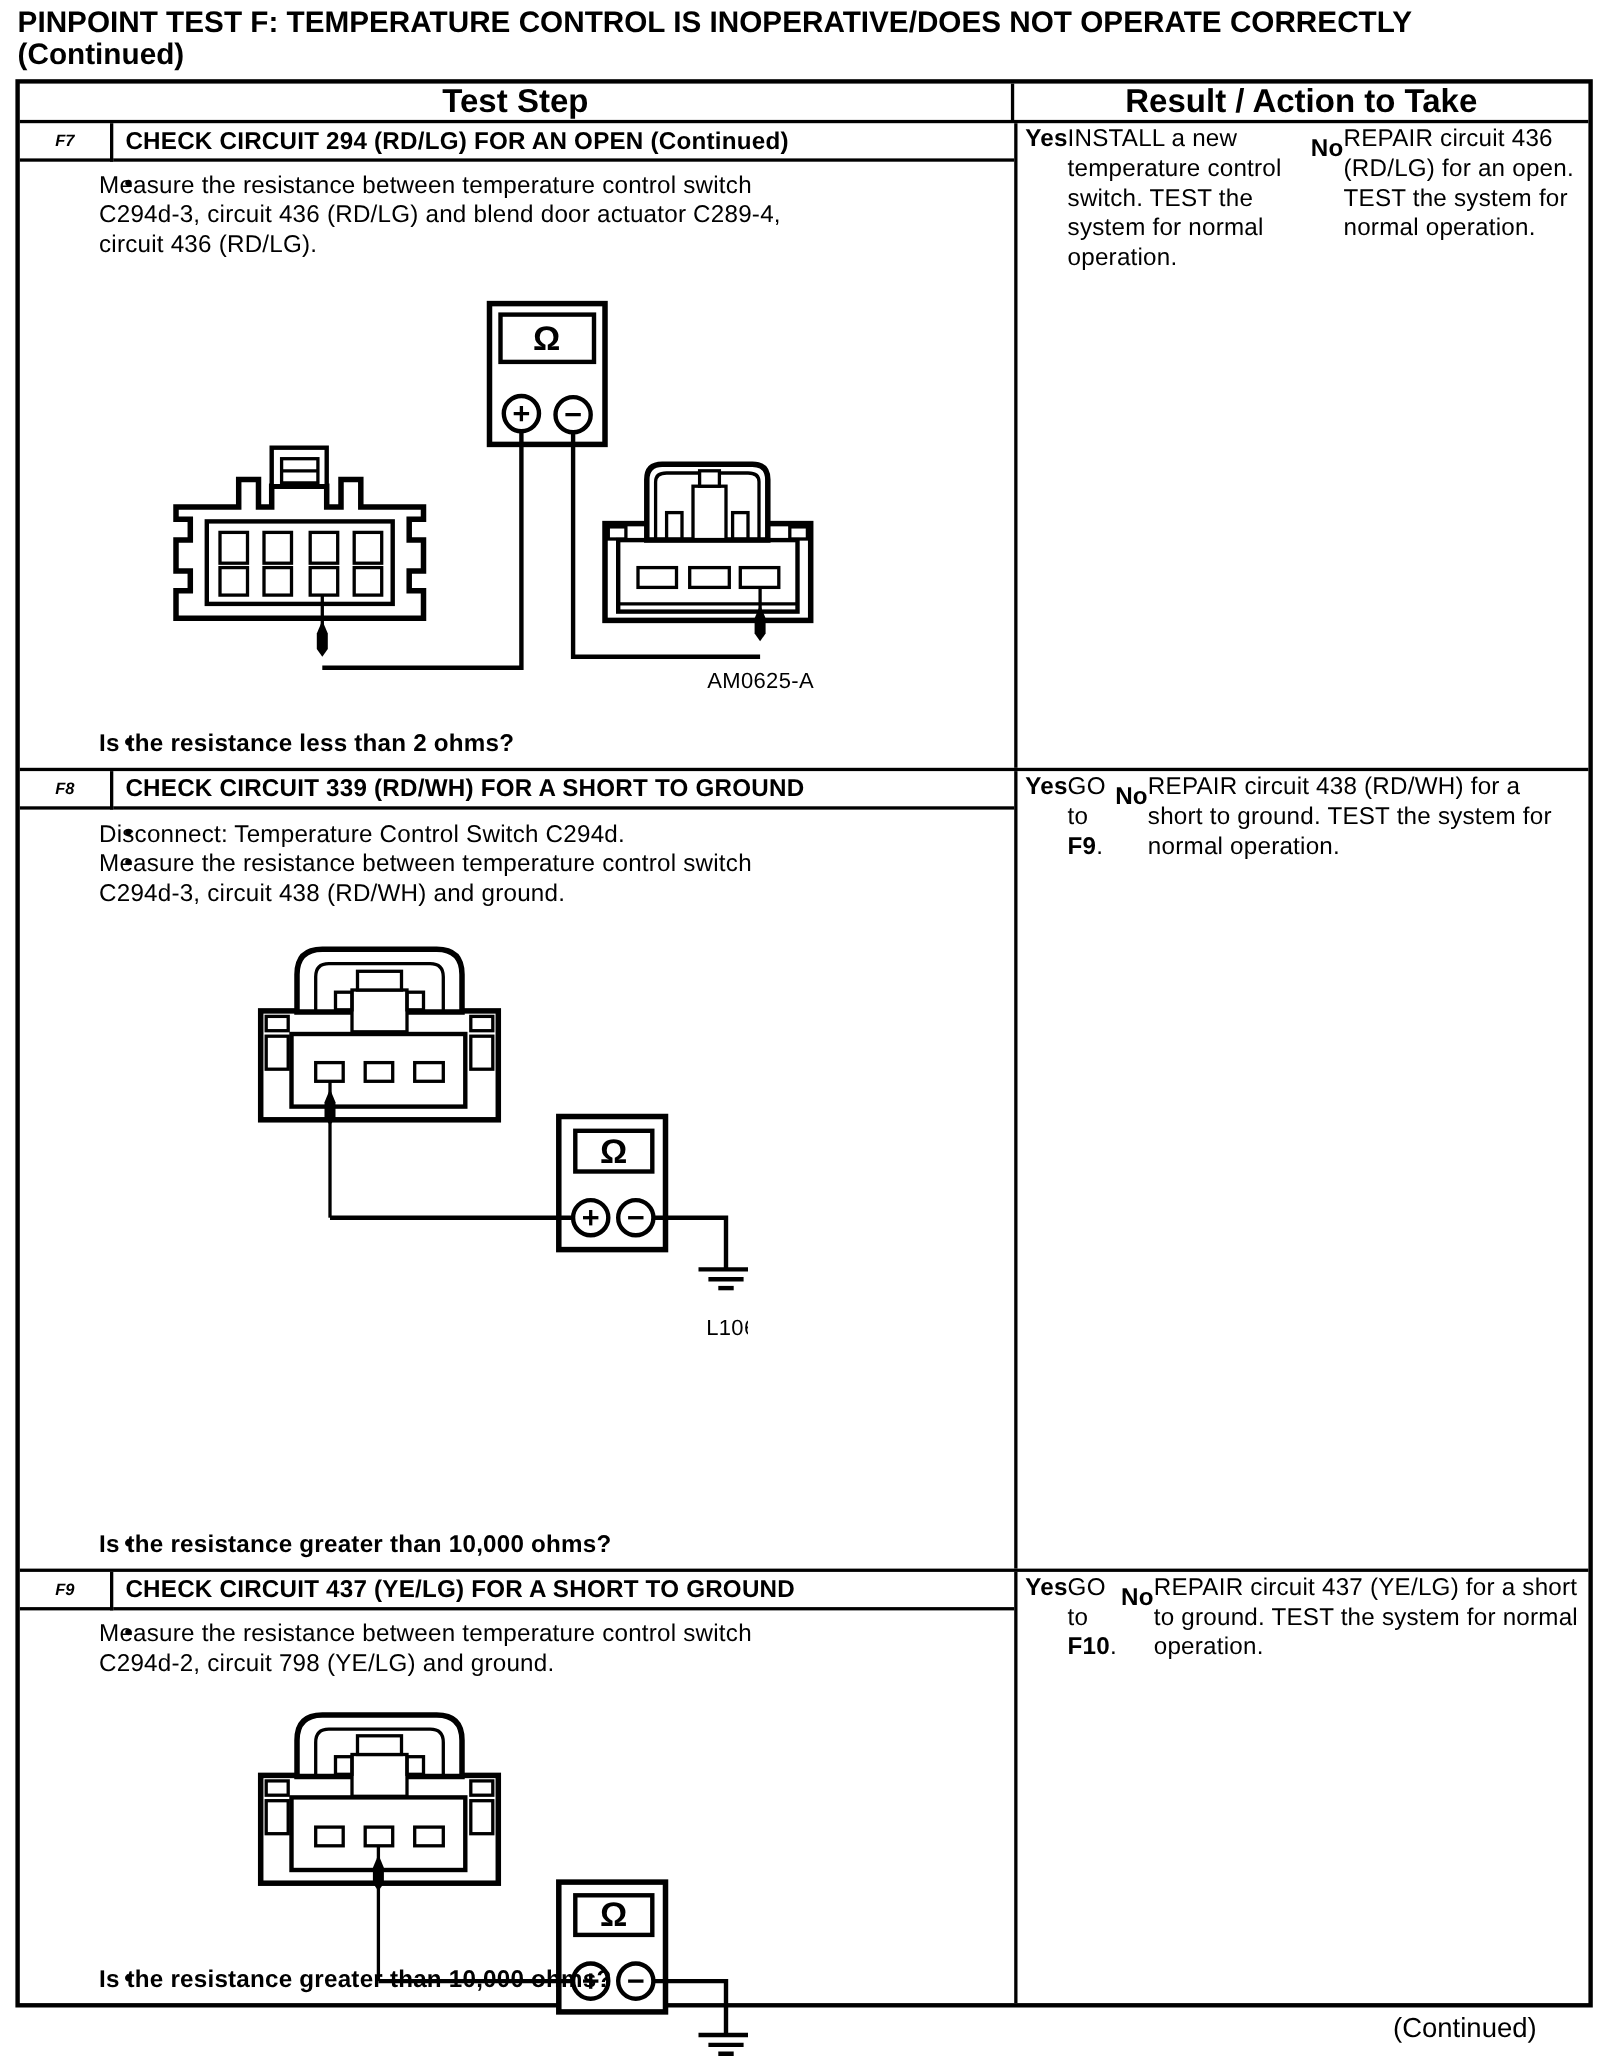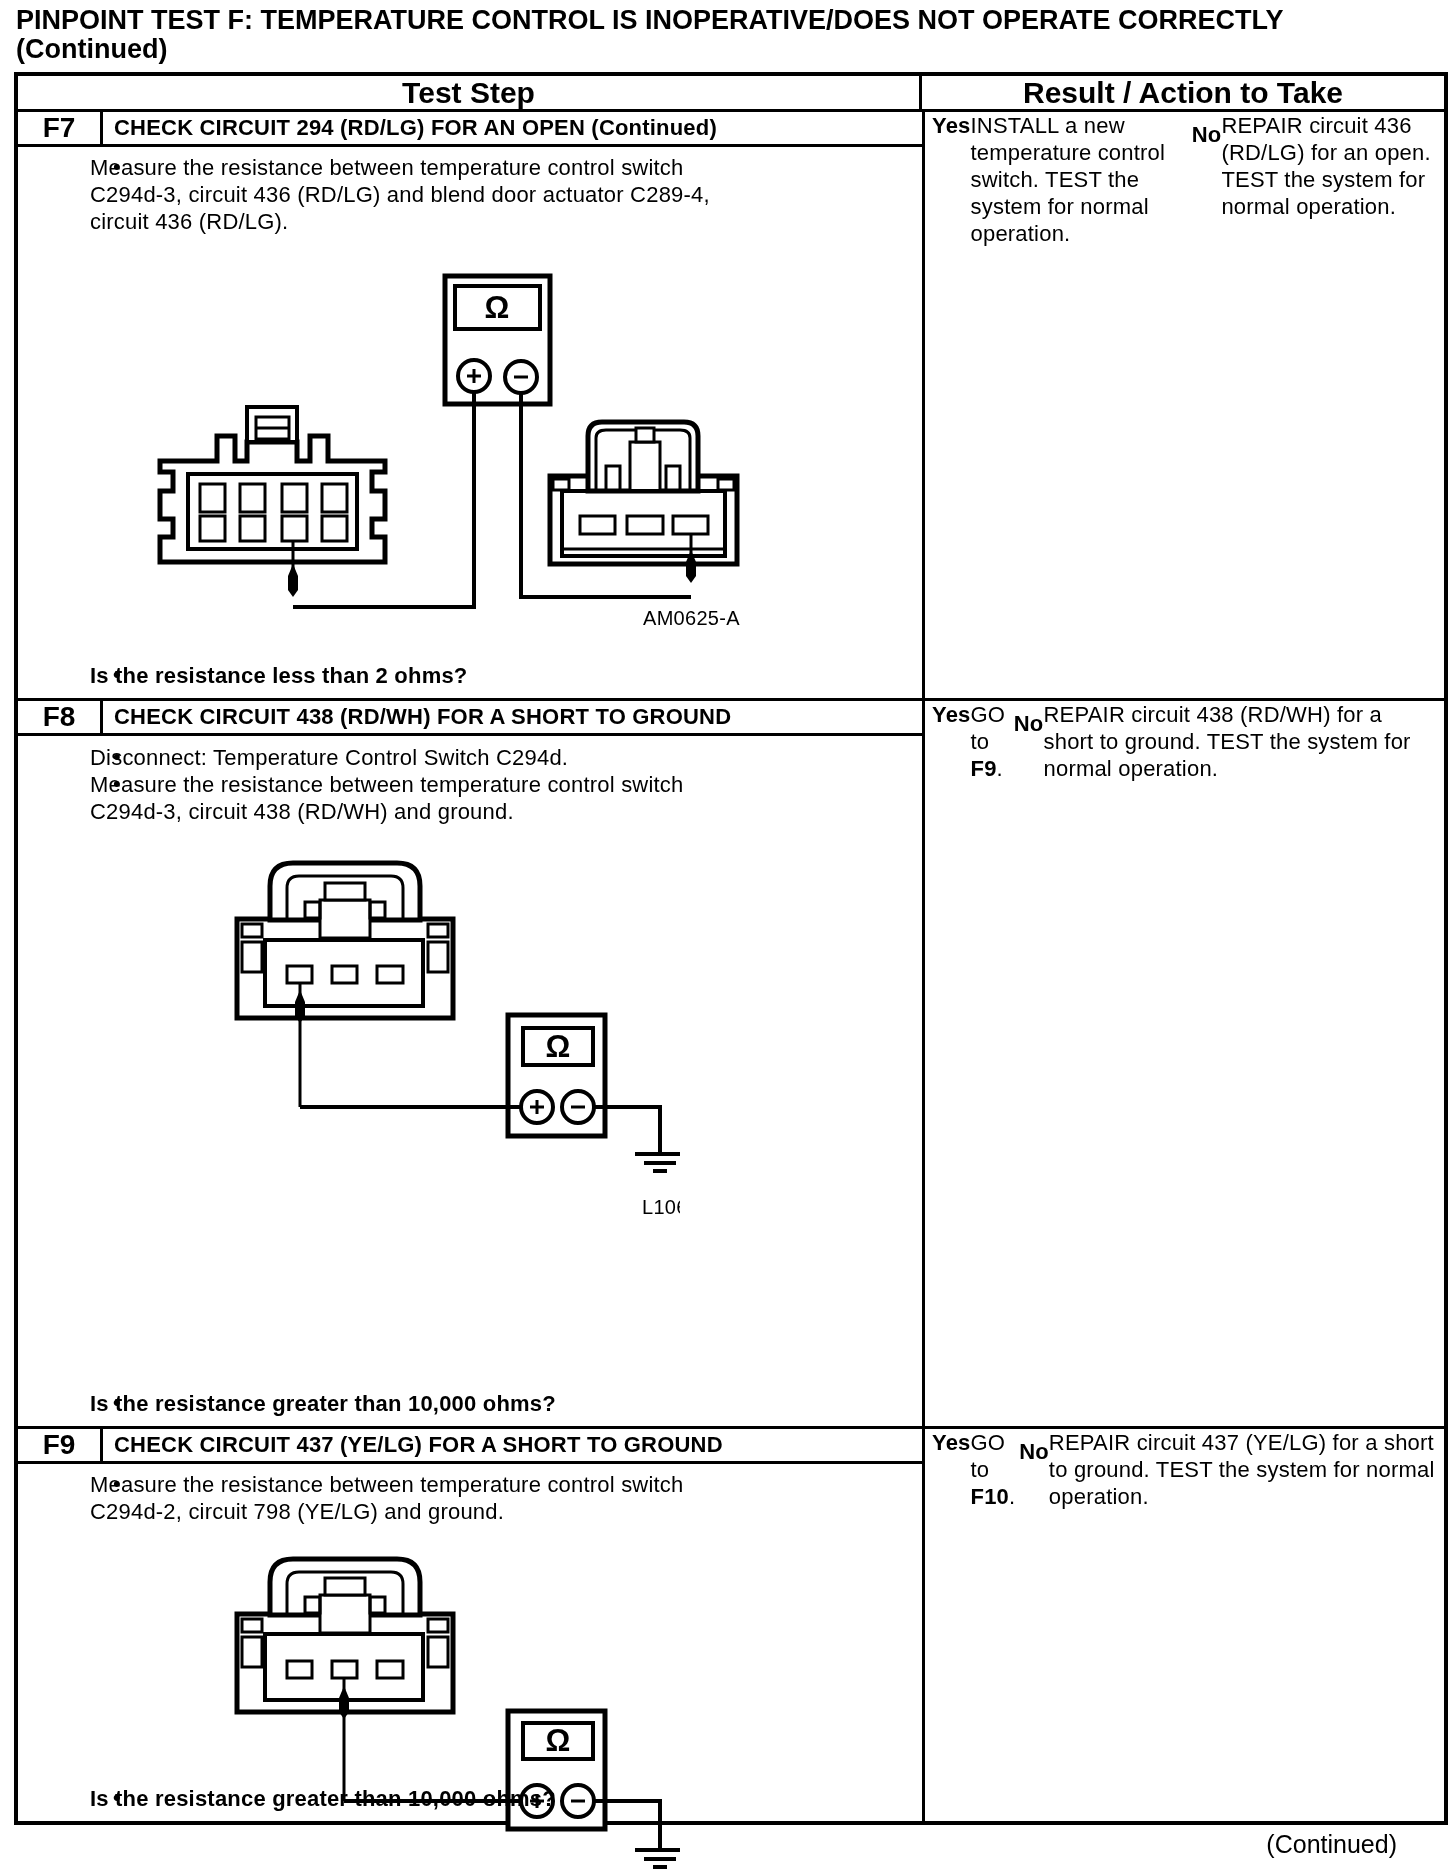--- a/index.html
+++ b/index.html
@@ -10,22 +10,22 @@
   .pp-table{position:absolute;left:14px;top:72px;width:1434px;height:1753px;
             border:4px solid #000;box-sizing:border-box;display:flex;flex-direction:column;}
   .header-row{display:grid;grid-template-columns:904px 1fr;height:36px;
               border-bottom:3px solid #000;box-sizing:border-box;}
   .th{display:flex;align-items:center;justify-content:center;font-weight:bold;font-size:30px;}
   .th.left{border-right:3px solid #000;}
   .test-row{display:grid;grid-template-columns:85px 819px 1fr;grid-template-rows:35px 1fr;
             border-bottom:3px solid #000;box-sizing:border-box;}
   .test-row.last{border-bottom:none;flex:1;}
   .cell-num{grid-column:1;grid-row:1;border-right:3px solid #000;border-bottom:3px solid #000;
-            display:flex;align-items:center;justify-content:center;font-weight:bold;font-size:28px;
-            box-sizing:border-box;}
+            display:flex;align-items:center;justify-content:center;font-weight:bold;font-size:15px;
+            box-sizing:border-box;font-style:italic;}
   .cell-title{grid-column:2;grid-row:1;border-bottom:3px solid #000;display:flex;align-items:center;
               padding-left:11px;font-weight:bold;font-size:22px;letter-spacing:0.2px;box-sizing:border-box;}
   .cell-content{grid-column:1 / span 2;grid-row:2;position:relative;}
   .cell-result{grid-column:3;grid-row:1 / span 2;border-left:3px solid #000;box-sizing:border-box;
                display:flex;flex-direction:row;justify-content:flex-end;
                padding:0 8px 9px 7px;font-size:22px;line-height:27px;letter-spacing:0.2px;}
   .res-label{font-weight:bold;}
   .res-label.nlbl{margin-top:9px;}
   .res-text{max-width:470px;}
   .res-text .b{font-weight:bold;}
@@ -142,21 +142,21 @@
       <div class="cell-result">
         <div class="res-label">Yes</div>
         <div class="res-text"><span>INSTALL a new temperature control switch. TEST the system for normal operation.</span><span class="b"></span><span></span></div>
         <div class="res-label nlbl">No</div>
         <div class="res-text">REPAIR circuit 436 (RD/LG) for an open. TEST the system for normal operation.</div>
       </div>
     </div>
 
     <div class="test-row" style="height:728px">
       <div class="cell-num">F8</div>
-      <div class="cell-title">CHECK CIRCUIT 438 (RD/WH) FOR A SHORT TO GROUND</div>
+      <div class="cell-title">CHECK CIRCUIT 339 (RD/WH) FOR A SHORT TO GROUND</div>
 
       <div class="cell-content">
         <div class="bullets" style="top:8px">
           <div class="bullet-item"><span>Disconnect: Temperature Control Switch C294d.</span></div>
           <div class="bullet-item"><span>Measure the resistance between temperature control switch C294d-3, circuit 438 (RD/WH) and ground.</span></div>
         </div>
 
         <svg class="fig" style="left:212px;top:122px" width="450" height="362" viewBox="0 0 450 362">
           <g>
             <rect class="w5 wf" x="7" y="61" width="216" height="99"></rect>

